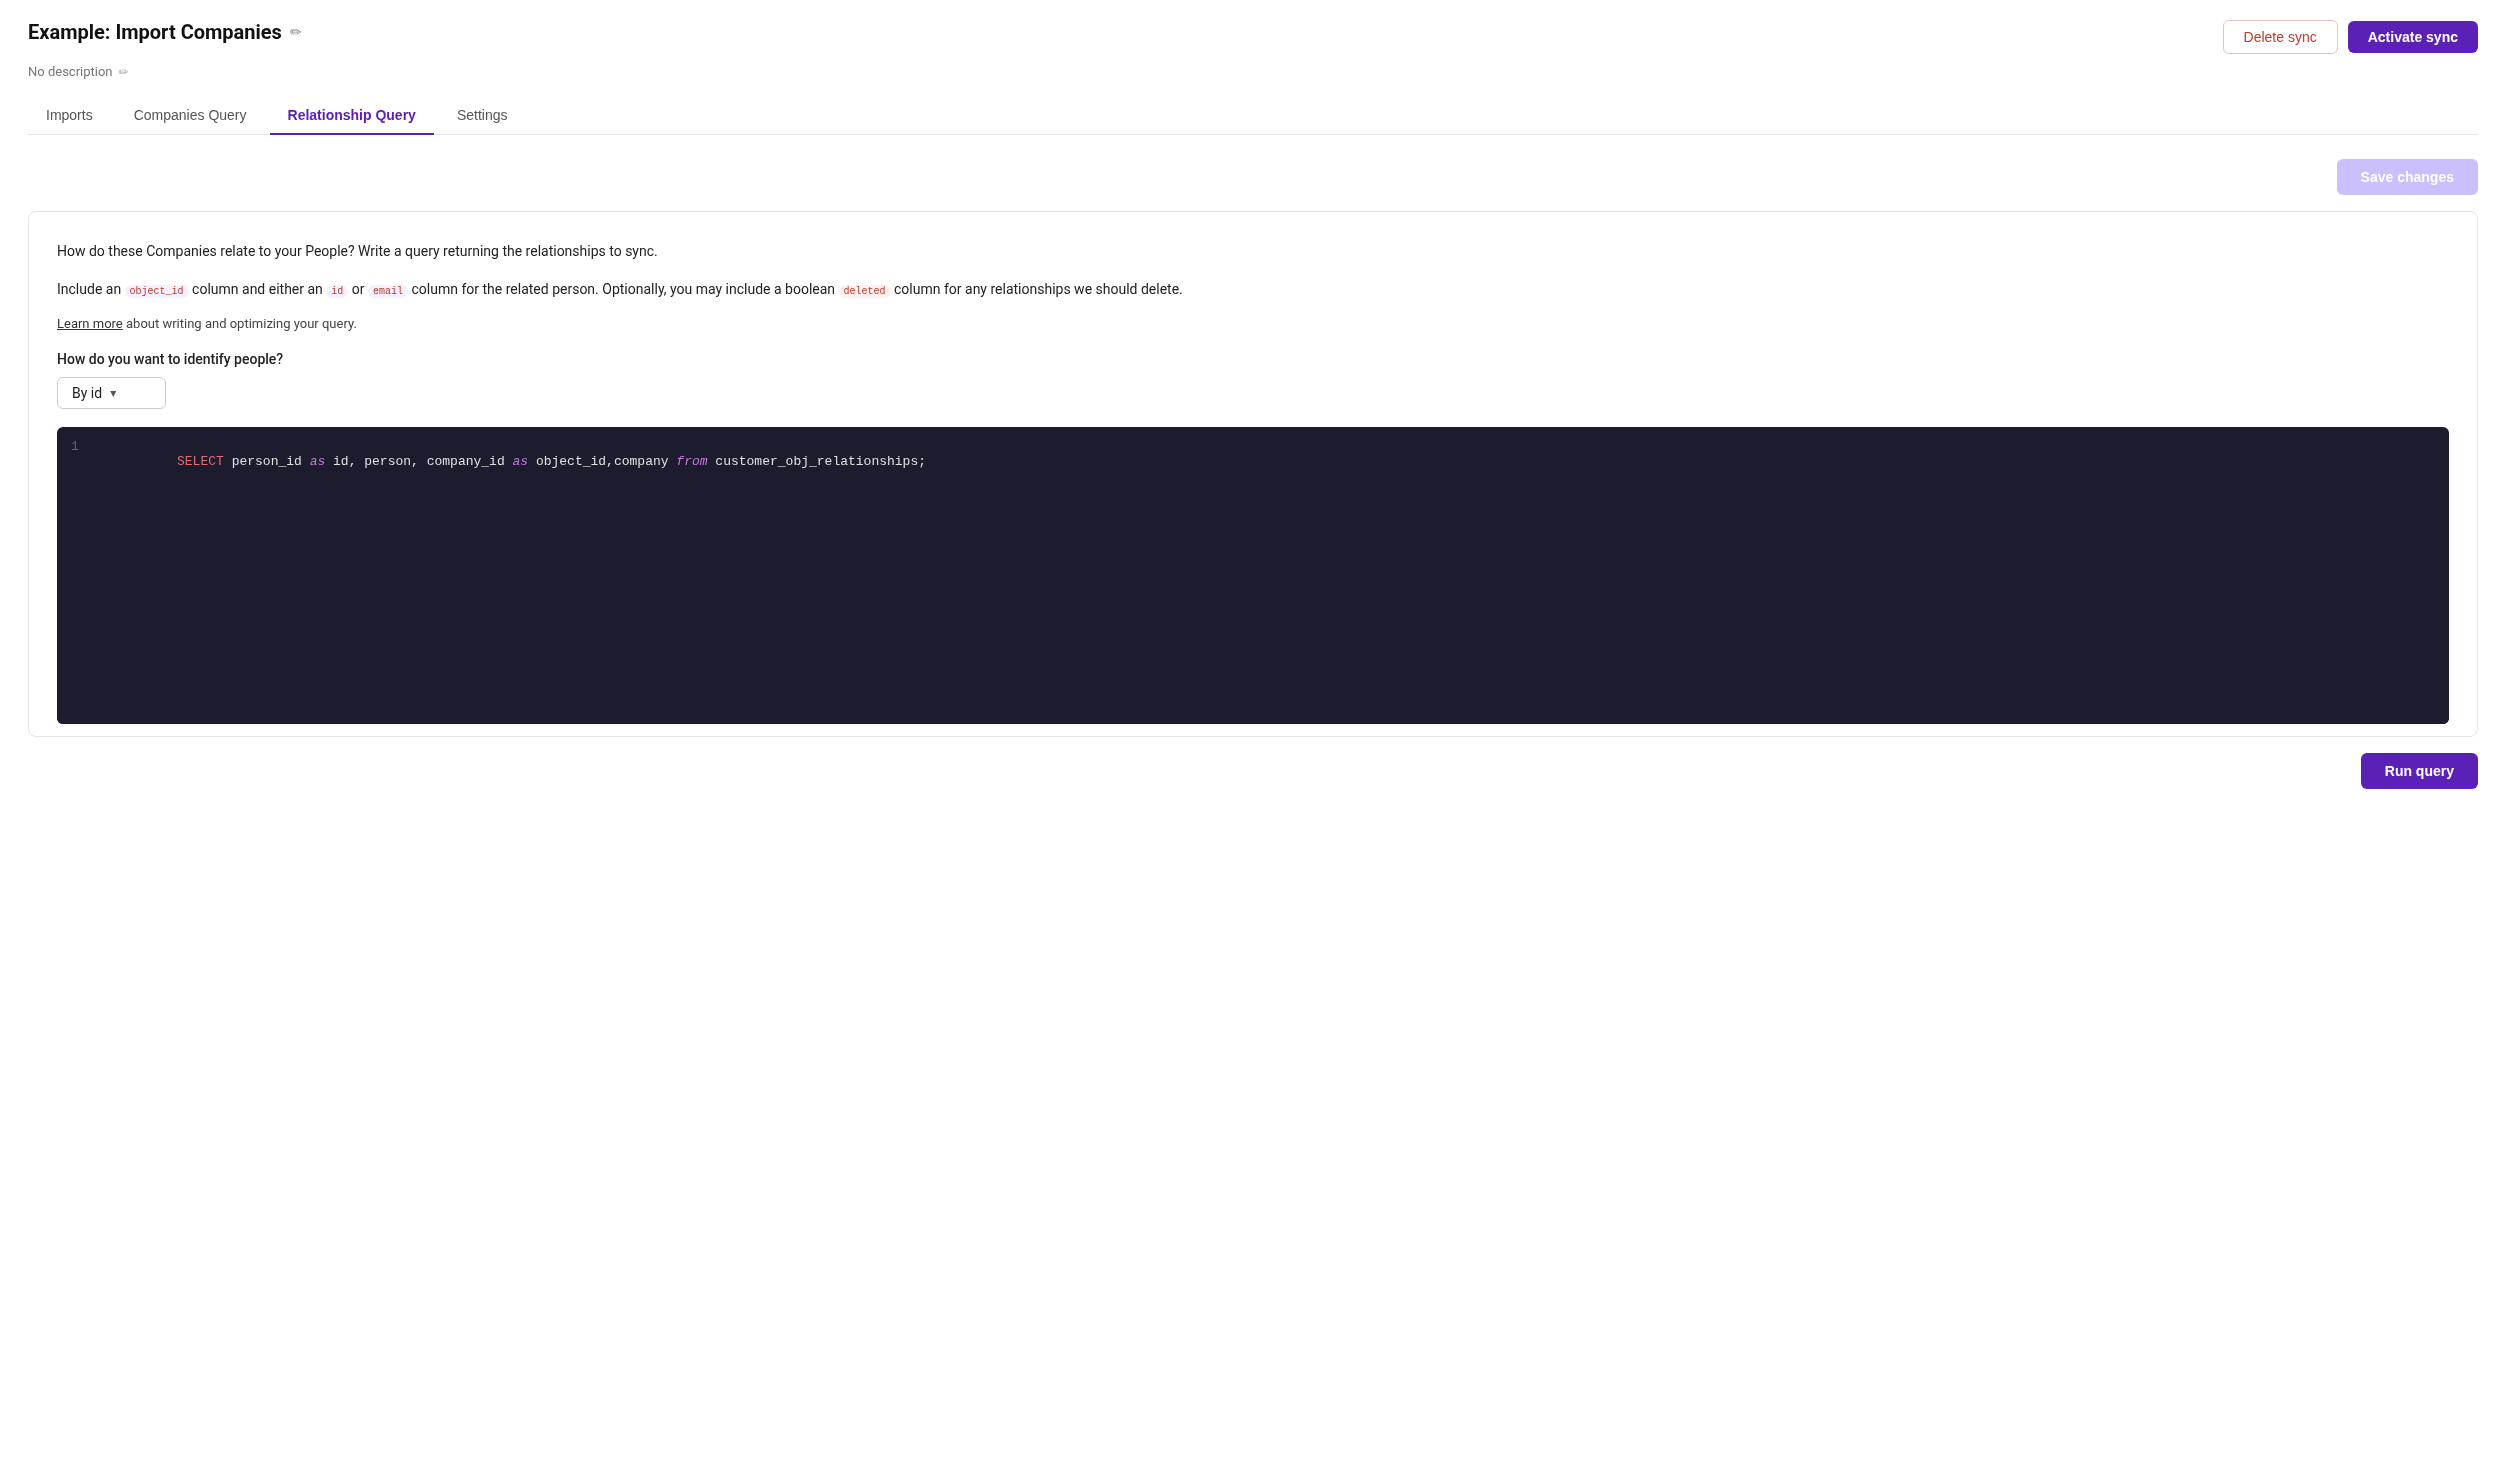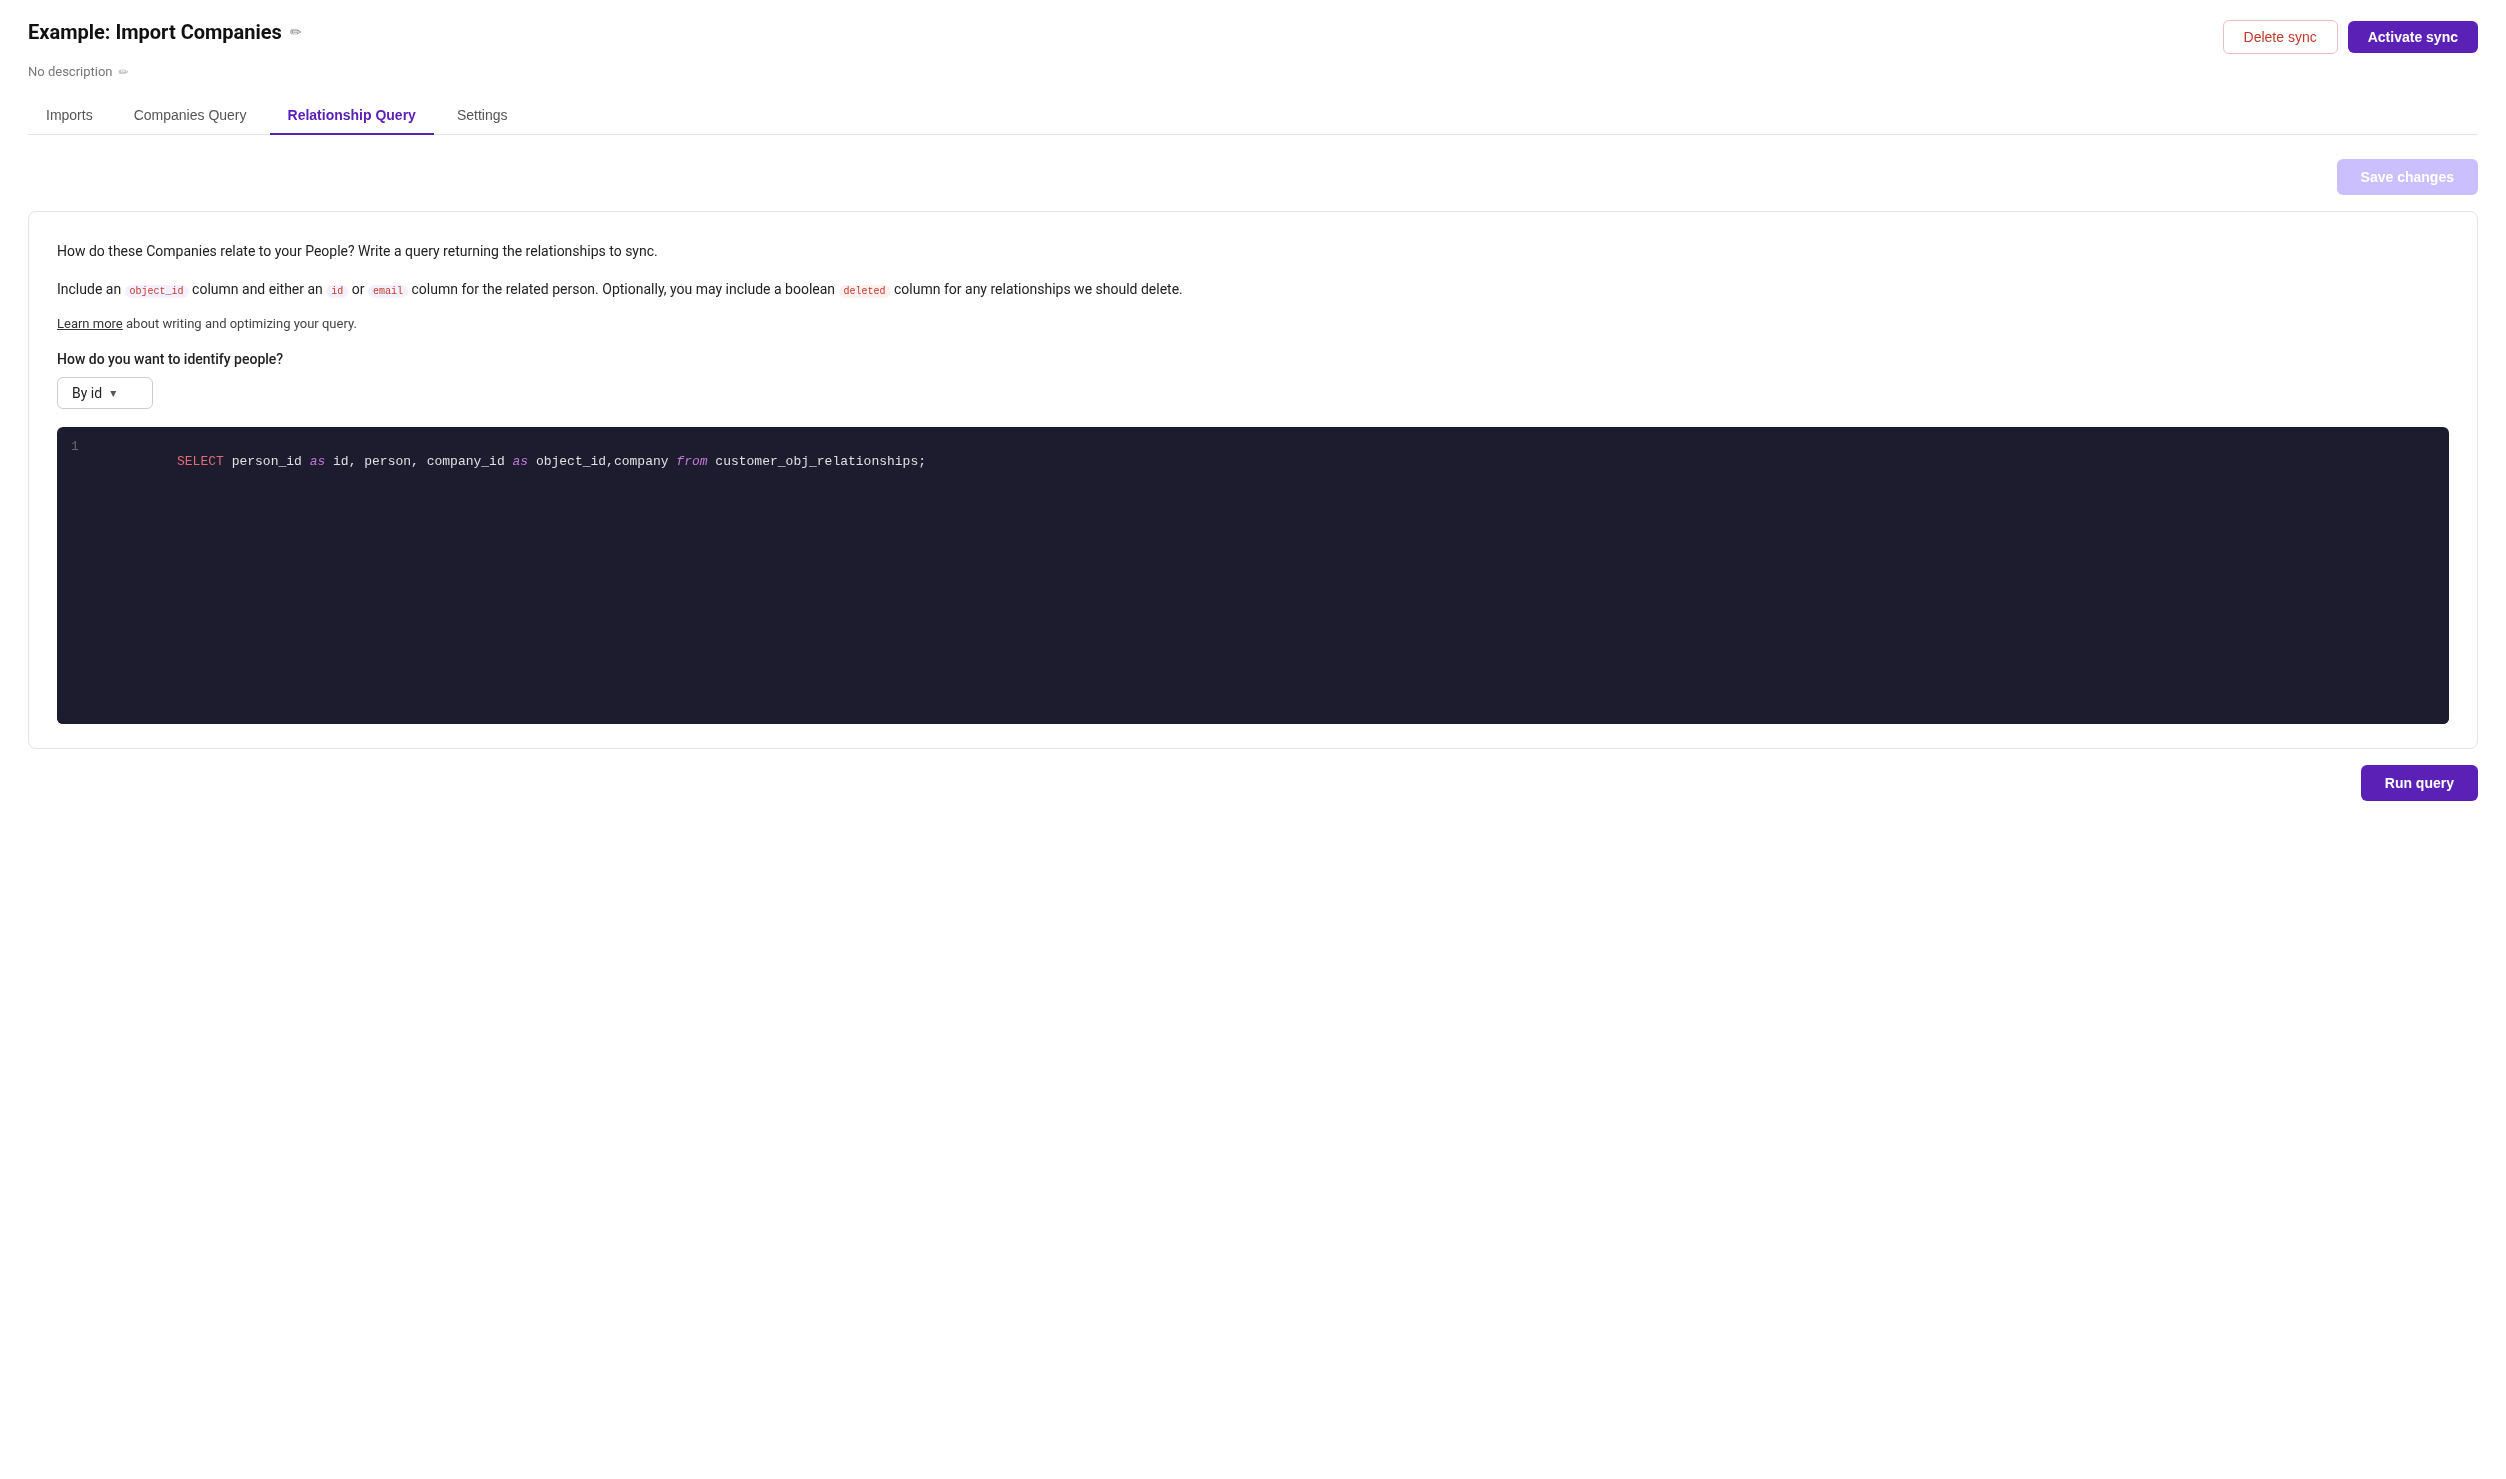--- a/index.html
+++ b/index.html
@@ -141,21 +141,21 @@
       font-weight: 600;
       cursor: not-allowed;
       opacity: 0.85;
     }
 
     
     .content-card {
       background: #fff;
       border: 1.5px solid #e5e5e5;
       border-radius: 8px;
-      padding: 28px 28px 24px 28px;
+      padding: 28px 28px 12px 28px;
     }
 
     .description-text {
       font-size: 14px;
       color: #222;
       margin-bottom: 16px;
       line-height: 1.6;
     }
 
     .inline-code {
@@ -191,21 +191,21 @@
       margin-bottom: 10px;
     }
 
     .dropdown {
       display: flex;
       align-items: center;
       gap: 8px;
       border: 1.5px solid #ccc;
       border-radius: 6px;
       padding: 7px 14px;
-      width: 96px;
+      width: 109px;
       cursor: pointer;
       font-size: 14px;
       background: #fff;
       color: #222;
       margin-bottom: 18px;
     }
 
     .dropdown-arrow {
       color: #555;
       font-size: 12px;

